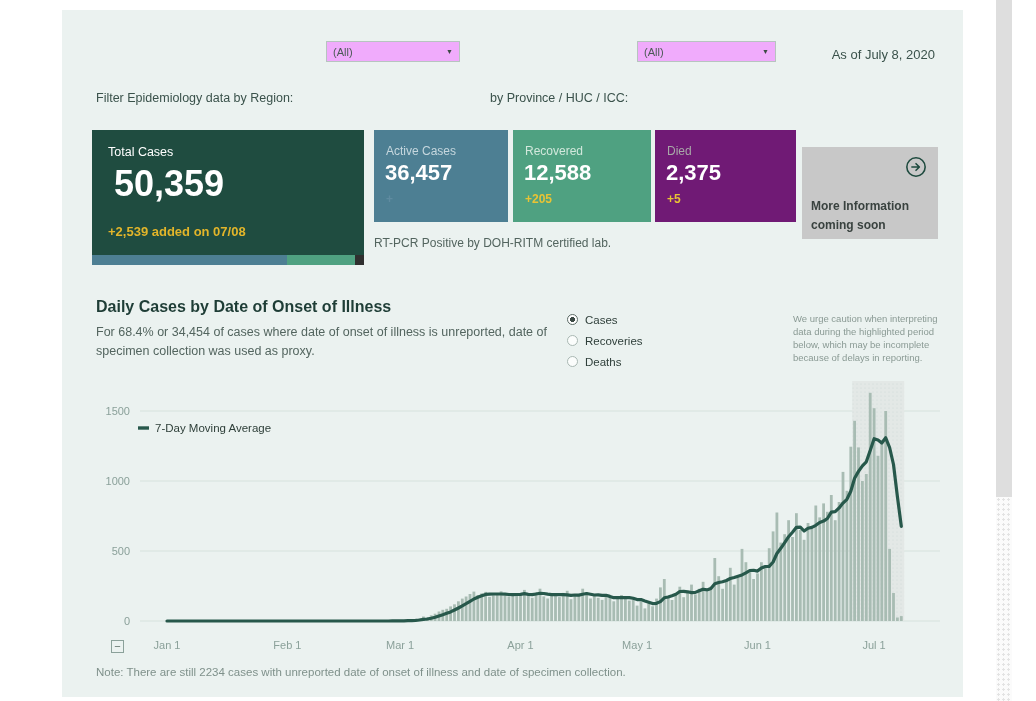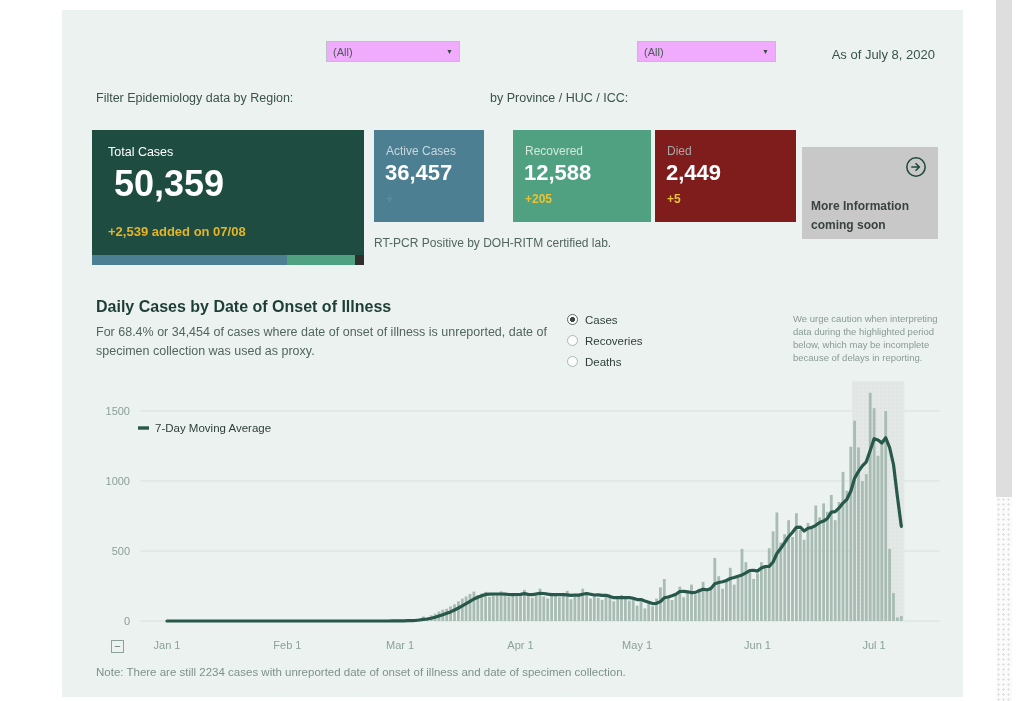--- a/index.html
+++ b/index.html
@@ -30,30 +30,30 @@
   .card { position:absolute; top:120px; }
   .card-total { left:30px; width:272px; height:135px; background:#1f4c40; }
   .card-total .lbl { position:absolute; left:16px; top:15px; font-size:12.5px; color:#ffffff; }
   .card-total .val { position:absolute; left:14px; top:33px; font-size:36px;
     font-weight:bold; color:#ffffff;margin-left:8px; }
   .card-total .delta { position:absolute; left:16px; top:94px; font-size:13px;
     font-weight:bold; color:#e2b52a; }
   .breakdown { position:absolute; left:0; bottom:0; width:100%; height:10px; display:flex; }
   .breakdown > div { height:100%; }
 
-  .kpi { width:110px; height:92px; }
+  .kpi { width:134px; height:92px; }
   .kpi .lbl { position:absolute; left:12px; top:14px; font-size:12px; }
   .kpi .val { position:absolute; left:11px; top:30px; font-size:22px; font-weight:bold; color:#ffffff; }
   .kpi .delta { position:absolute; left:12px; top:62px; font-size:12px; font-weight:bold; color:#e8c335; }
   .card-active { left:312px; background:#4d7f93; }
   .card-active .lbl { color:#c6d7de; }
   .card-active .delta { color:#5f8ba0; }
   .card-recovered { left:451px; width:138px; background:#4fa181; }
   .card-recovered .lbl { color:#d2e8dc; }
-  .card-died { left:593px; width:141px; background:#7f1d1d; }
+  .card-died { left:593px; width:141px; background:#701a75; }
   .card-died .lbl { color:#a8a8a8; }
 
   .card-info { left:740px; width:136px; height:92px; background:#c8c8c8; cursor:pointer;margin-top:17px; }
   .card-info .txt { position:absolute; left:9px; top:50px; width:120px; font-size:12px;
     font-weight:bold; color:#39423f; line-height:1.55; }
   .card-info .icon { position:absolute; right:11px; top:9px; width:22px; height:22px; }
 
   .rtpcr { position:absolute; left:312px; top:226px; font-size:12px; color:#53655f; }
 
   
@@ -123,21 +123,21 @@
   </div>
 
   <div class="card kpi card-recovered">
     <div class="lbl">Recovered</div>
     <div class="val">12,588</div>
     <div class="delta">+205</div>
   </div>
 
   <div class="card kpi card-died">
     <div class="lbl">Died</div>
-    <div class="val">2,449</div>
+    <div class="val">2,375</div>
     <div class="delta">+5</div>
   </div>
 
   <div class="card card-info">
     <svg class="icon" viewBox="0 0 24 24" fill="none">
       <circle cx="12" cy="12" r="10" stroke="#1e4a3e" stroke-width="1.7"></circle>
       <path d="M7.5 12h8 M12 8.4l3.7 3.6-3.7 3.6" stroke="#1e4a3e" stroke-width="1.7" stroke-linecap="round" stroke-linejoin="round" fill="none"></path>
     </svg>
     <div class="txt">More Information coming soon</div>
   </div>

